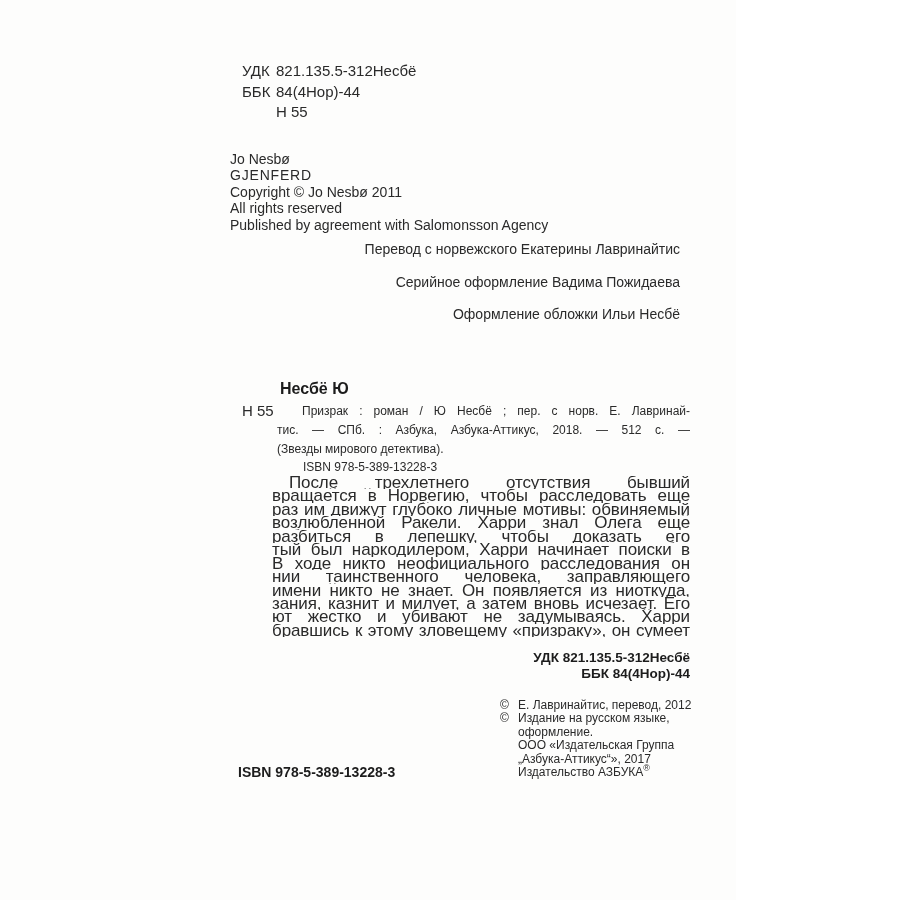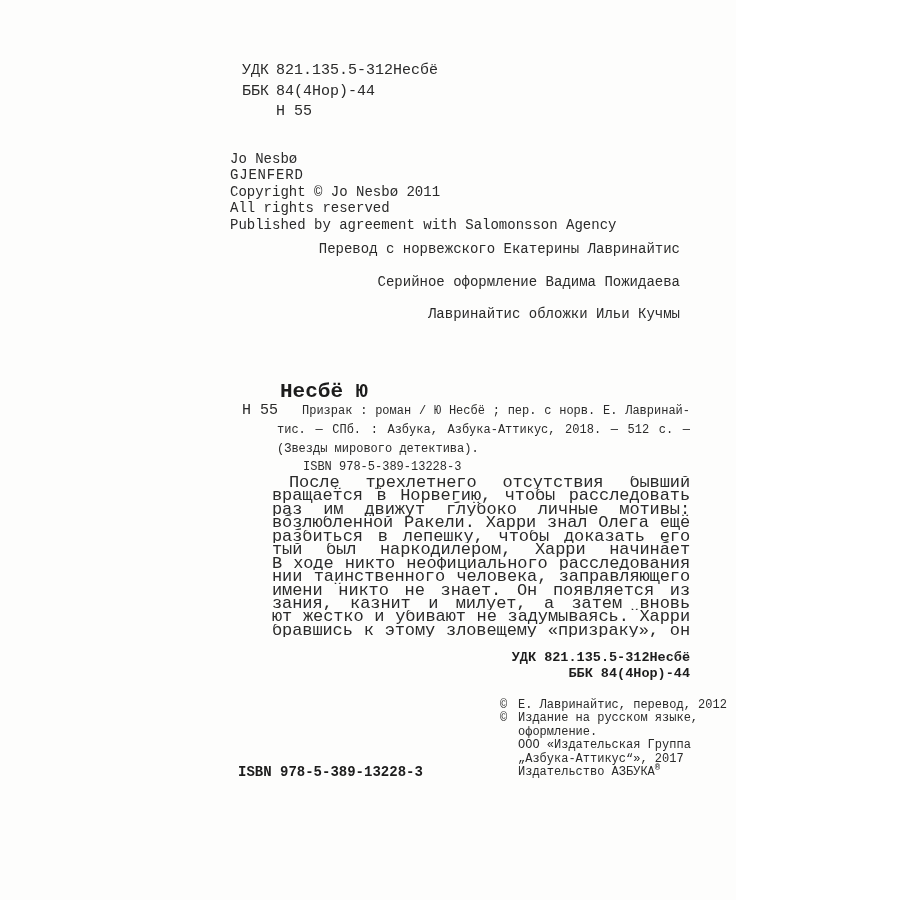--- a/index.html
+++ b/index.html
@@ -1,33 +1,33 @@
 <!DOCTYPE html>
 <html><head>
 <meta charset="utf-8">
 <style>
   html,body{margin:0;padding:0;}
   body{width:900px;height:900px;background:#ffffff;}
   .page{
     position:relative;width:736px;height:900px;background:#fdfdfc;
-    color:#2a2a2a;font-family:Liberation Mono, monospace;
+    color:#2a2a2a;font-family:Liberation Sans, sans-serif;
     overflow:hidden;
   }
   
   .top-codes{position:absolute;left:242px;top:61px;font-size:15px;line-height:20.5px;white-space:nowrap;}
   .top-codes .lbl{display:inline-block;width:34px;}
   .top-codes .h55{margin-left:34px;}
   
   .title-block{position:absolute;left:230px;top:151px;width:450px;font-size:14px;line-height:16.4px;white-space:nowrap;}
   .title-block .gj{letter-spacing:0.8px;}
   
   .credits{position:absolute;left:230px;top:242px;width:450px;text-align:right;font-size:14px;line-height:14px;white-space:nowrap;}
   .credits > div{margin-bottom:18.5px;}
   
-  .bib-author{position:absolute;left:280px;top:380px;font-size:21px;font-weight:bold;color:#1c1c1c;white-space:nowrap;}
+  .bib-author{position:absolute;left:280px;top:380px;font-size:16px;font-weight:bold;color:#1c1c1c;white-space:nowrap;}
   .bib-code{position:absolute;left:242px;top:402px;font-size:15px;white-space:nowrap;}
   .bib-para{position:absolute;left:277px;top:402px;width:413px;font-size:12px;line-height:18.8px;}
   .bib-para .line{height:18.8px;overflow:hidden;}
   .bib-para .l1{text-indent:25px;}
   .bib-para .isbn{margin-left:26px;white-space:nowrap;}
   .just{text-align:justify;text-align-last:justify;}
   
   .annotation{position:absolute;left:272px;top:476px;width:418px;font-size:17px;line-height:13.45px;letter-spacing:-0.1px;}
   .ann{height:13.45px;overflow:hidden;text-align:justify;text-align-last:justify;}
   .ann.first{text-indent:17px;}
@@ -57,21 +57,21 @@
     <div>Jo Nesbø</div>
     <div class="gj">GJENFERD</div>
     <div>Copyright © Jo Nesbø 2011</div>
     <div>All rights reserved</div>
     <div>Published by agreement with Salomonsson Agency</div>
   </div>
 
   <div class="credits">
     <div>Перевод с норвежского Екатерины Лавринайтис</div>
     <div>Серийное оформление Вадима Пожидаева</div>
-    <div>Лавринайтис обложки Ильи Кучмы</div>
+    <div>Оформление обложки Ильи Несбё</div>
   </div>
 
   <div class="bib-author">Несбё Ю</div>
   <div class="bib-code">Н 55</div>
   <div class="bib-para">
     <div class="line l1 just">Призрак : роман / Ю Несбё ; пер. с норв. Е. Лавринай-</div>
     <div class="line just">тис. — СПб. : Азбука, Азбука-Аттикус, 2018. — 512 с. —</div>
     <div class="line">(Звезды мирового детектива).</div>
     <div class="line isbn">ISBN 978-5-389-13228-3</div>
   </div>

